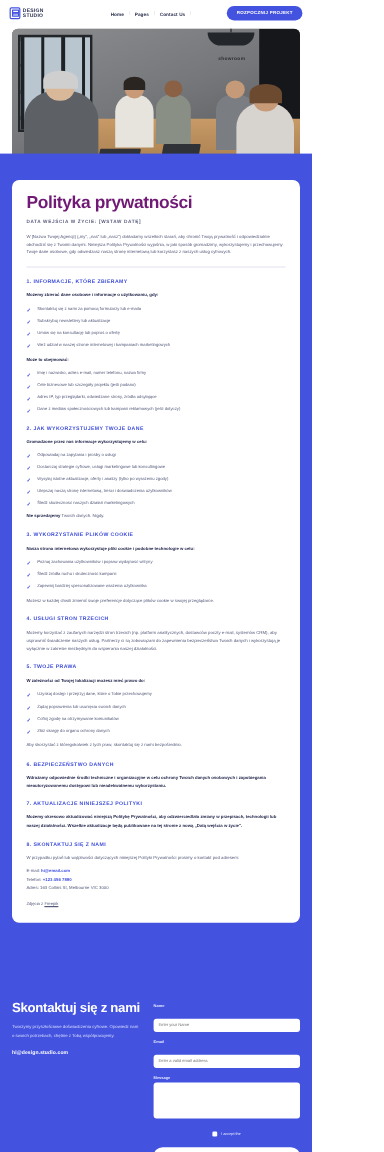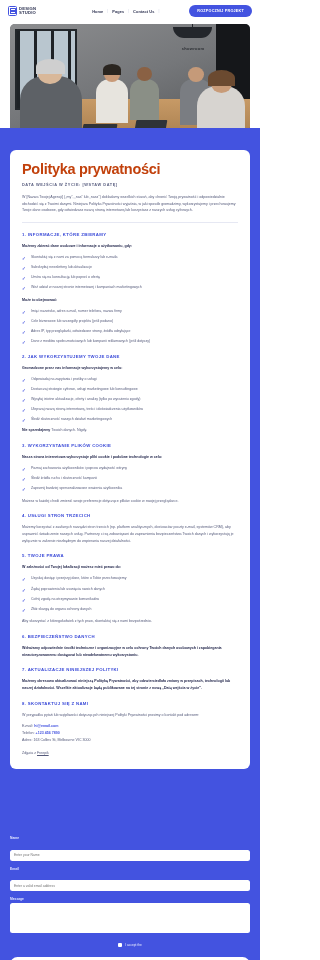--- a/index.html
+++ b/index.html
@@ -103,21 +103,21 @@
 
   
   .blue-bg { position: absolute; left: 0; top: 128px; width: 260px; height: 832px; background: #4353e0; }
 
   
   .card {
     position: absolute; left: 10px; top: 150px; width: 240px;
     background: #fff; border-radius: 6px; padding: 12px 12px 14px;
   }
   h1.title {
-    font-size: 14.5px; font-weight: 700; color: #c2410c; letter-spacing: -.3px;
+    font-size: 14.5px; font-weight: 700; color: #701a75; letter-spacing: -.3px;
     line-height: 1.1;
   }
   .effective {
     margin-top: 4px; font-size: 3.9px; letter-spacing: .55px; color: #5a5f80;
     font-weight: 600; text-transform: uppercase;
   }
   .intro {
     margin-top: 7px; font-size: 3.6px; line-height: 1.85; color: #555a7a;
   }
   .divider { height: 1px; background: #e6e8f3; margin: 8px 0 0; }
@@ -298,20 +298,25 @@
     <p class="body">W przypadku pytań lub wątpliwości dotyczących niniejszej Polityki Prywatności prosimy o kontakt pod adresem:</p>
     <div class="contact-lines">
       <div><span>E-mail: </span><a href="#">hi@email.com</a></div>
       <div><span>Telefon: </span><a href="#">+123 456 7890</a></div>
       <div><span>Adres: </span><span>163 Collins St, Melbourne VIC 3000</span></div>
     </div>
     <div class="credit"><span>Zdjęcia z </span><a href="#">Freepik</a></div>
   </div>
 
   <div class="footer">
+    <div class="f-left">
+      <h2>Skontaktuj się z nami</h2>
+      <p>Tworzymy przyszłościowe doświadczenia cyfrowe. Opowiedz nam o swoich potrzebach, chętnie z Tobą współpracujemy.</p>
+      <a class="f-mail" href="#">hi@design.studio.com</a>
+    </div>
     <div class="f-right">
       <div class="fld">
         <label>Name</label>
         <input type="text" placeholder="Enter your Name" style="">
       </div>
       <div class="fld">
         <label>Email</label>
         <input type="text" placeholder="Enter a valid email address" style="">
       </div>
       <div class="fld">

